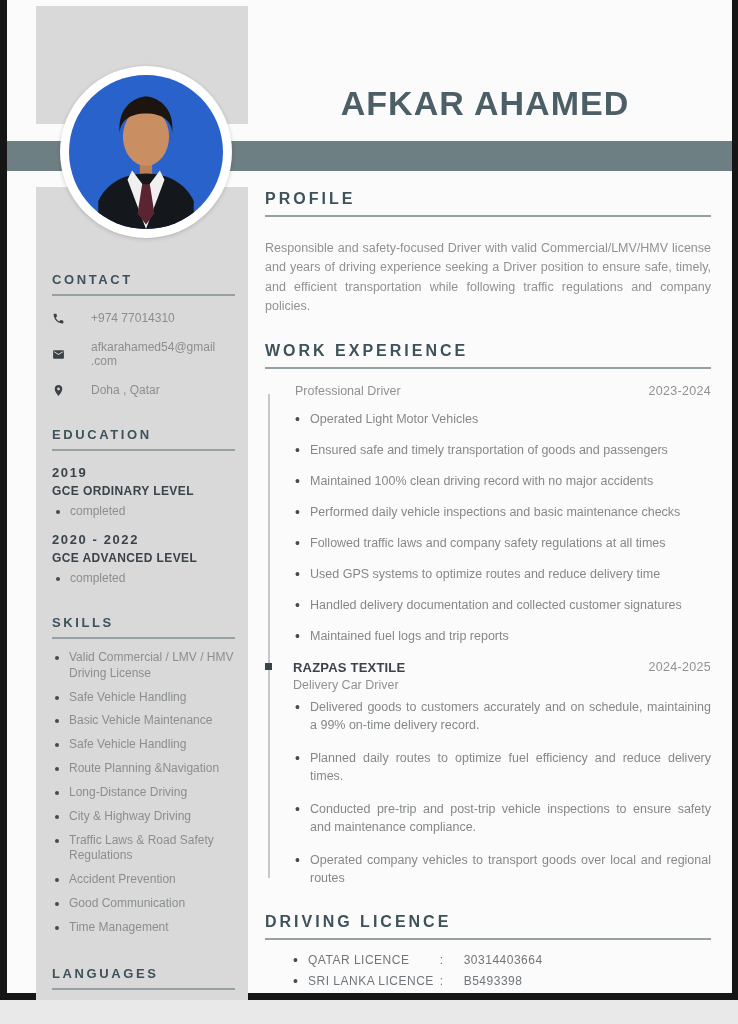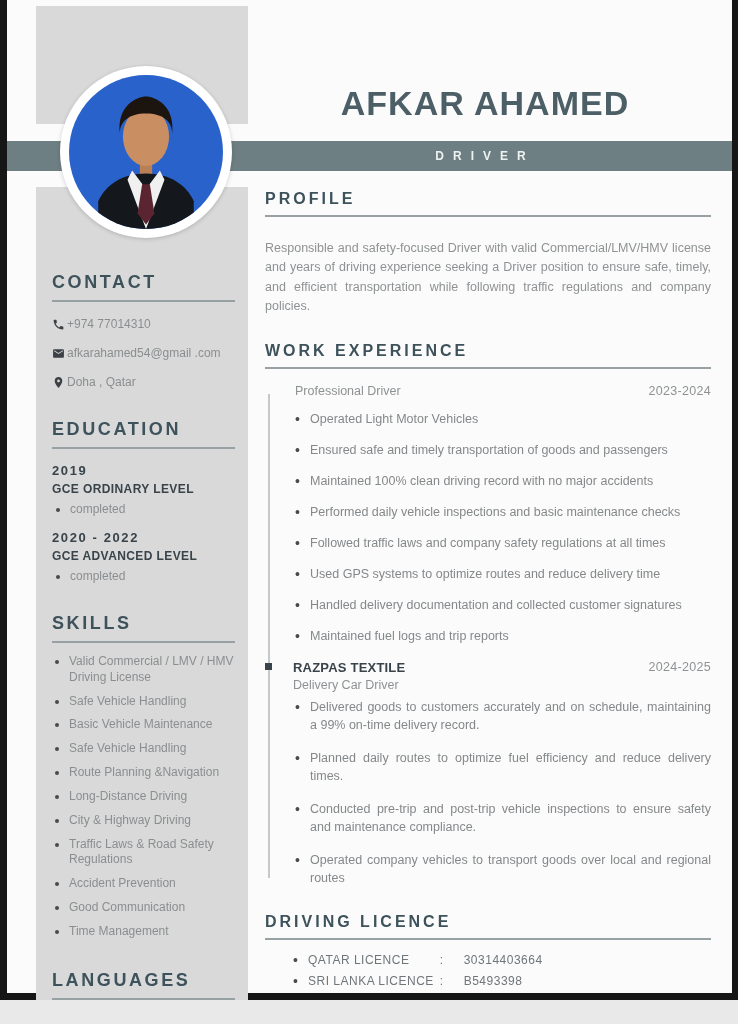--- a/index.html
+++ b/index.html
@@ -17,26 +17,26 @@
   .band-text{position:absolute;left:250px;top:149px;width:470px;text-align:center;
              color:#edf1f1;font-size:12px;font-weight:bold;letter-spacing:9px;}
   .name{position:absolute;left:250px;top:84px;width:470px;text-align:center;margin:0;
         font-size:34px;font-weight:800;letter-spacing:1px;color:#4d5f66;}
   
   .photo{position:absolute;left:60px;top:66px;width:172px;height:172px;border-radius:50%;
          background:#ffffff;box-shadow:0 1px 4px rgba(0,0,0,.18);}
   .photo-inner{position:absolute;left:9px;top:9px;right:9px;bottom:9px;border-radius:50%;overflow:hidden;}
   .photo-inner svg{display:block;width:100%;height:100%;}
   
-  .hd{margin:0;font-size:18px;font-weight:800;letter-spacing:2.6px;color:#3d525a;}
+  .hd{margin:0;font-size:13px;font-weight:800;letter-spacing:2.6px;color:#3d525a;}
   .main .hd{font-size:16px;letter-spacing:3px;}
   .rule{height:2px;background:#97a0a3;margin-top:7px;}
   
   .sidebar{position:absolute;left:52px;top:272px;width:183px;}
-  .c-row{display:flex;align-items:center;gap:2px;margin-top:15px;color:#8b8e90;font-size:12px;}
+  .c-row{display:flex;align-items:center;gap:26px;margin-top:15px;color:#8b8e90;font-size:12px;}
   .c-row svg{flex:0 0 13px;width:13px;height:13px;fill:#3b4146;}
   .s-sec{margin-top:30px;}
   .edu{margin-top:14px;}
   .edu-period{font-size:13px;font-weight:800;letter-spacing:1.6px;color:#39434a;}
   .edu-title{font-size:12px;font-weight:800;letter-spacing:.4px;color:#39434a;margin-top:4px;}
   ul.mini{margin:6px 0 0;padding-left:18px;color:#8b8e90;font-size:12px;}
   ul.mini li::marker{color:#4a4a4a;}
   ul.side-list{margin:11px 0 0;padding-left:17px;color:#8b8e90;font-size:12px;line-height:1.32;}
   ul.side-list li{margin-bottom:8px;}
   ul.side-list li::marker{color:#4a4a4a;}
@@ -88,21 +88,20 @@
         <ellipse cx="50" cy="40" rx="15" ry="19" fill="#c98f63"></ellipse>
         <path d="M33 38 C31 20 44 14 50 14 C56 14 69 20 67 38 C67 30 61 25 50 25 C39 25 33 30 33 38 Z" fill="#1b140f"></path>
         <path d="M50 64 C35 64 24 71 19 82 L19 100 L81 100 L81 82 C76 71 65 64 50 64 Z" fill="#14171c"></path>
         <path d="M41 62 L50 74 L59 62 L62 68 L50 100 L38 68 Z" fill="#f0f0f0"></path>
         <path d="M47.5 71 L52.5 71 L55.5 90 L50 97 L44.5 90 Z" fill="#5a2430"></path>
       </svg>
     </div>
   </div>
 
   <h1 class="name">AFKAR AHAMED</h1>
-  <div class="band-text">DRIVER</div>
 
   <aside class="sidebar">
 
     <section>
       <h2 class="hd">CONTACT</h2>
       <div class="rule"></div>
       <div class="c-row">
         <svg viewBox="0 0 24 24" aria-hidden="true">
           <path d="M6.62 10.79c1.44 2.83 3.76 5.14 6.59 6.59l2.2-2.2c.27-.27.67-.36 1.02-.24 1.12.37 2.33.57 3.57.57.55 0 1 .45 1 1V20c0 .55-.45 1-1 1-9.39 0-17-7.61-17-17 0-.55.45-1 1-1h3.5c.55 0 1 .45 1 1 0 1.25.2 2.45.57 3.57.11.35.03.74-.25 1.02l-2.2 2.2z"></path>
         </svg>

